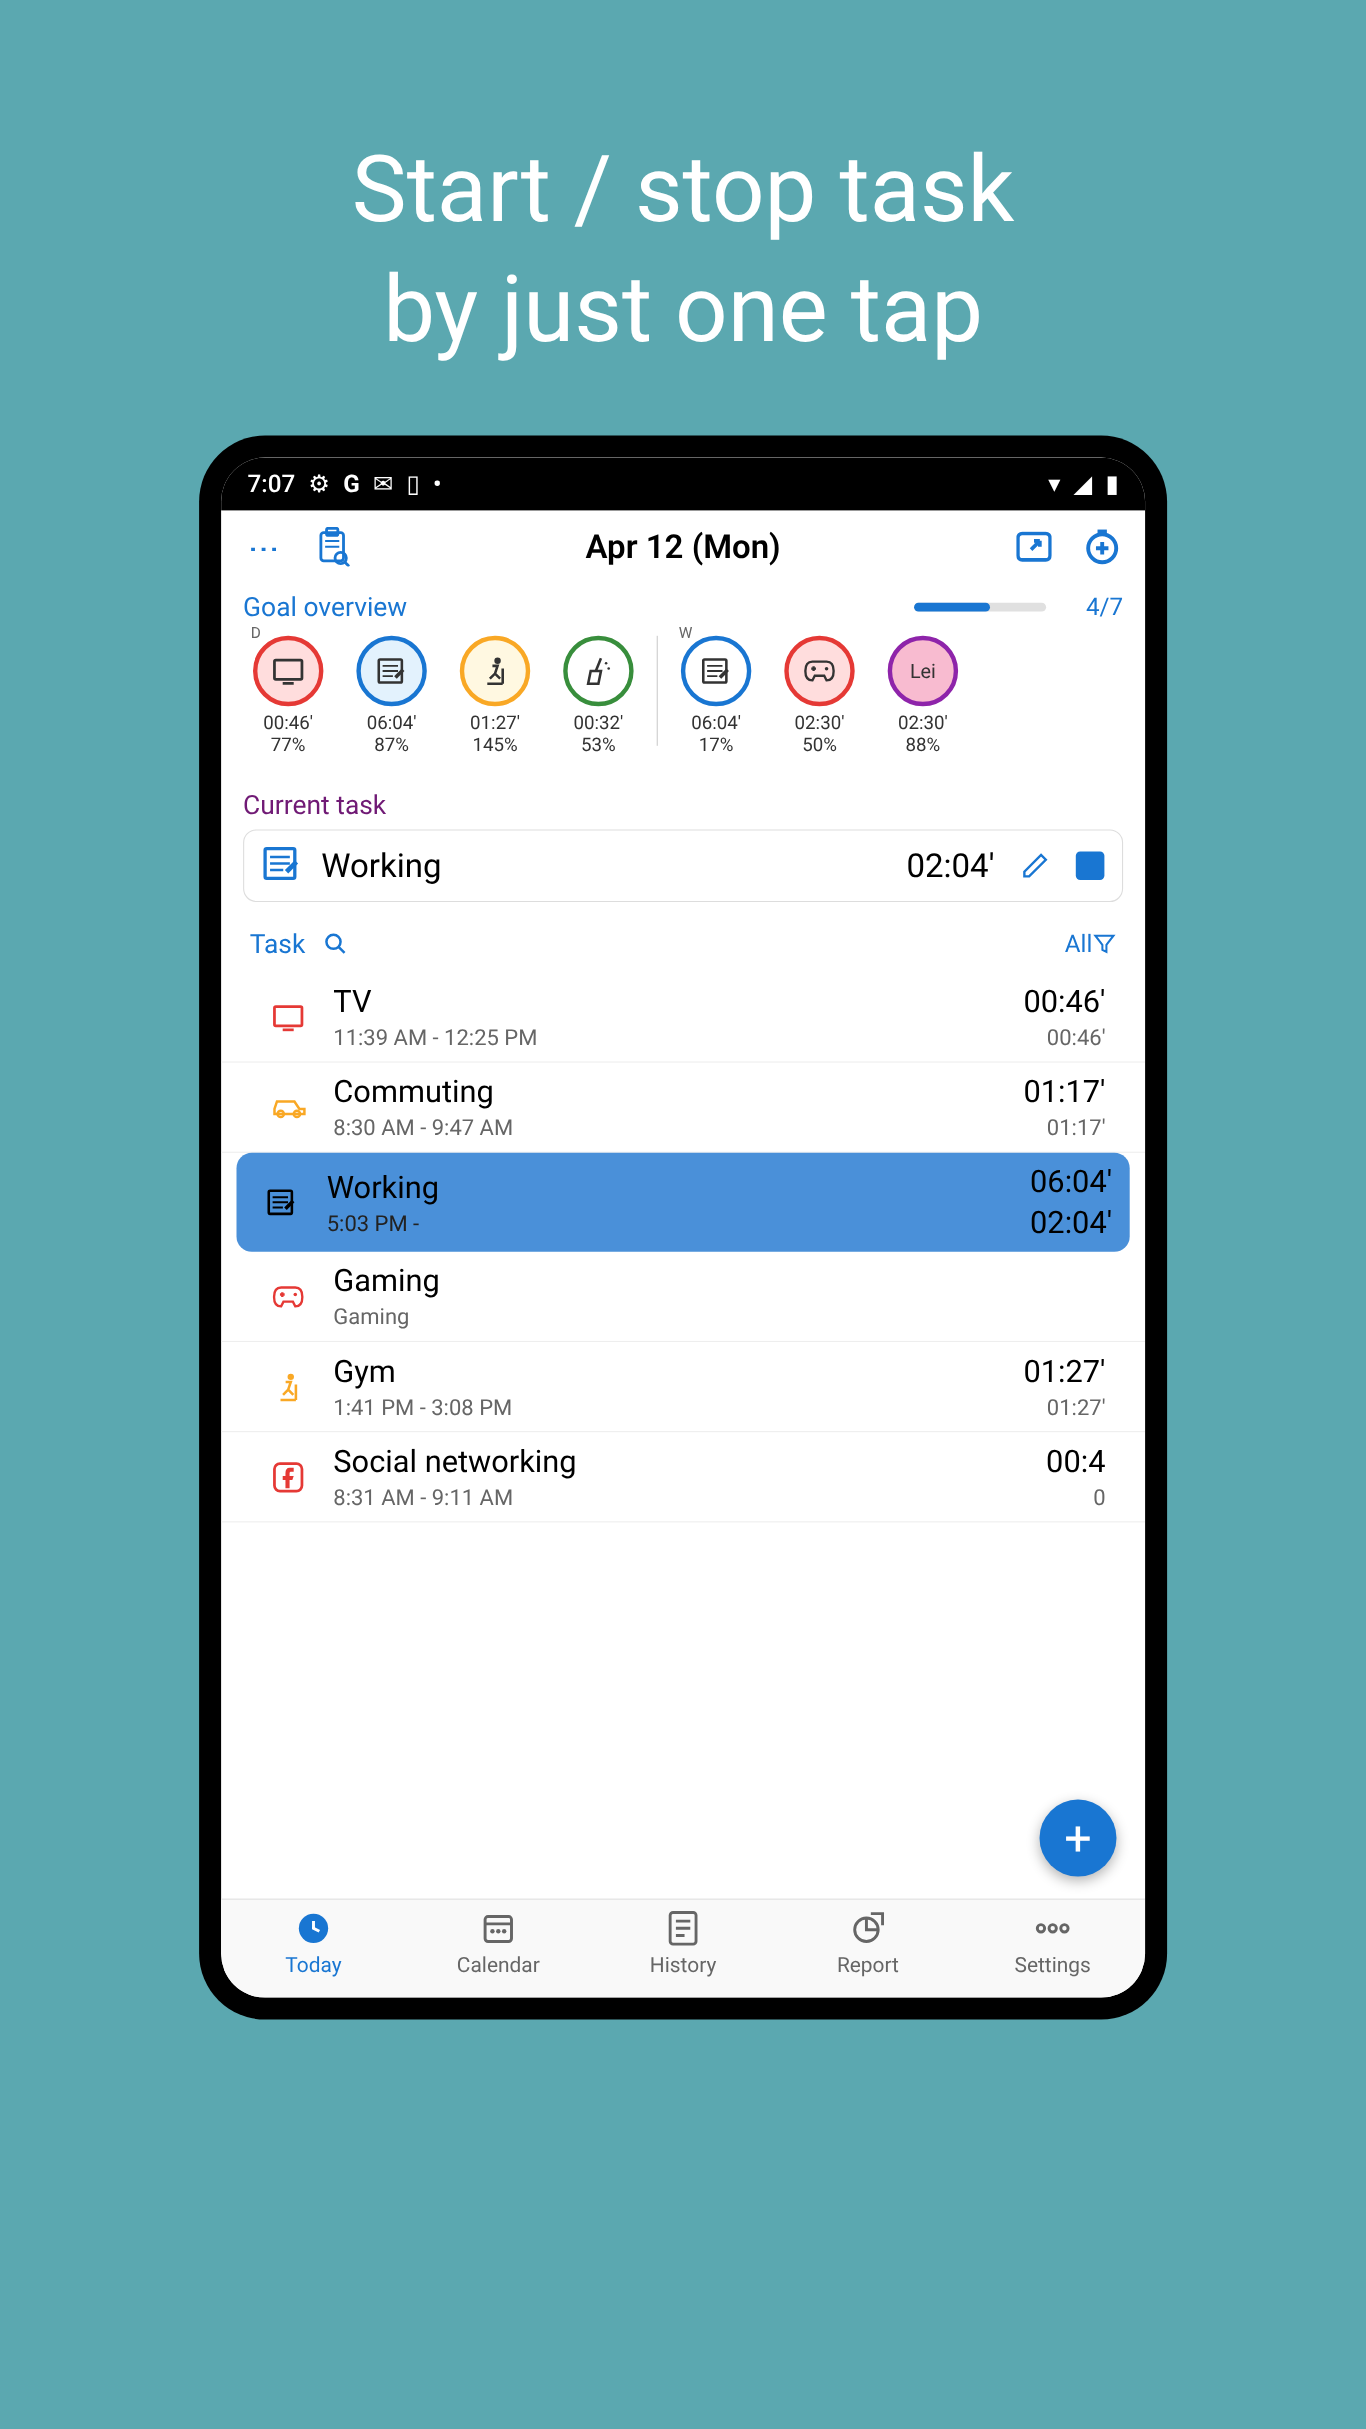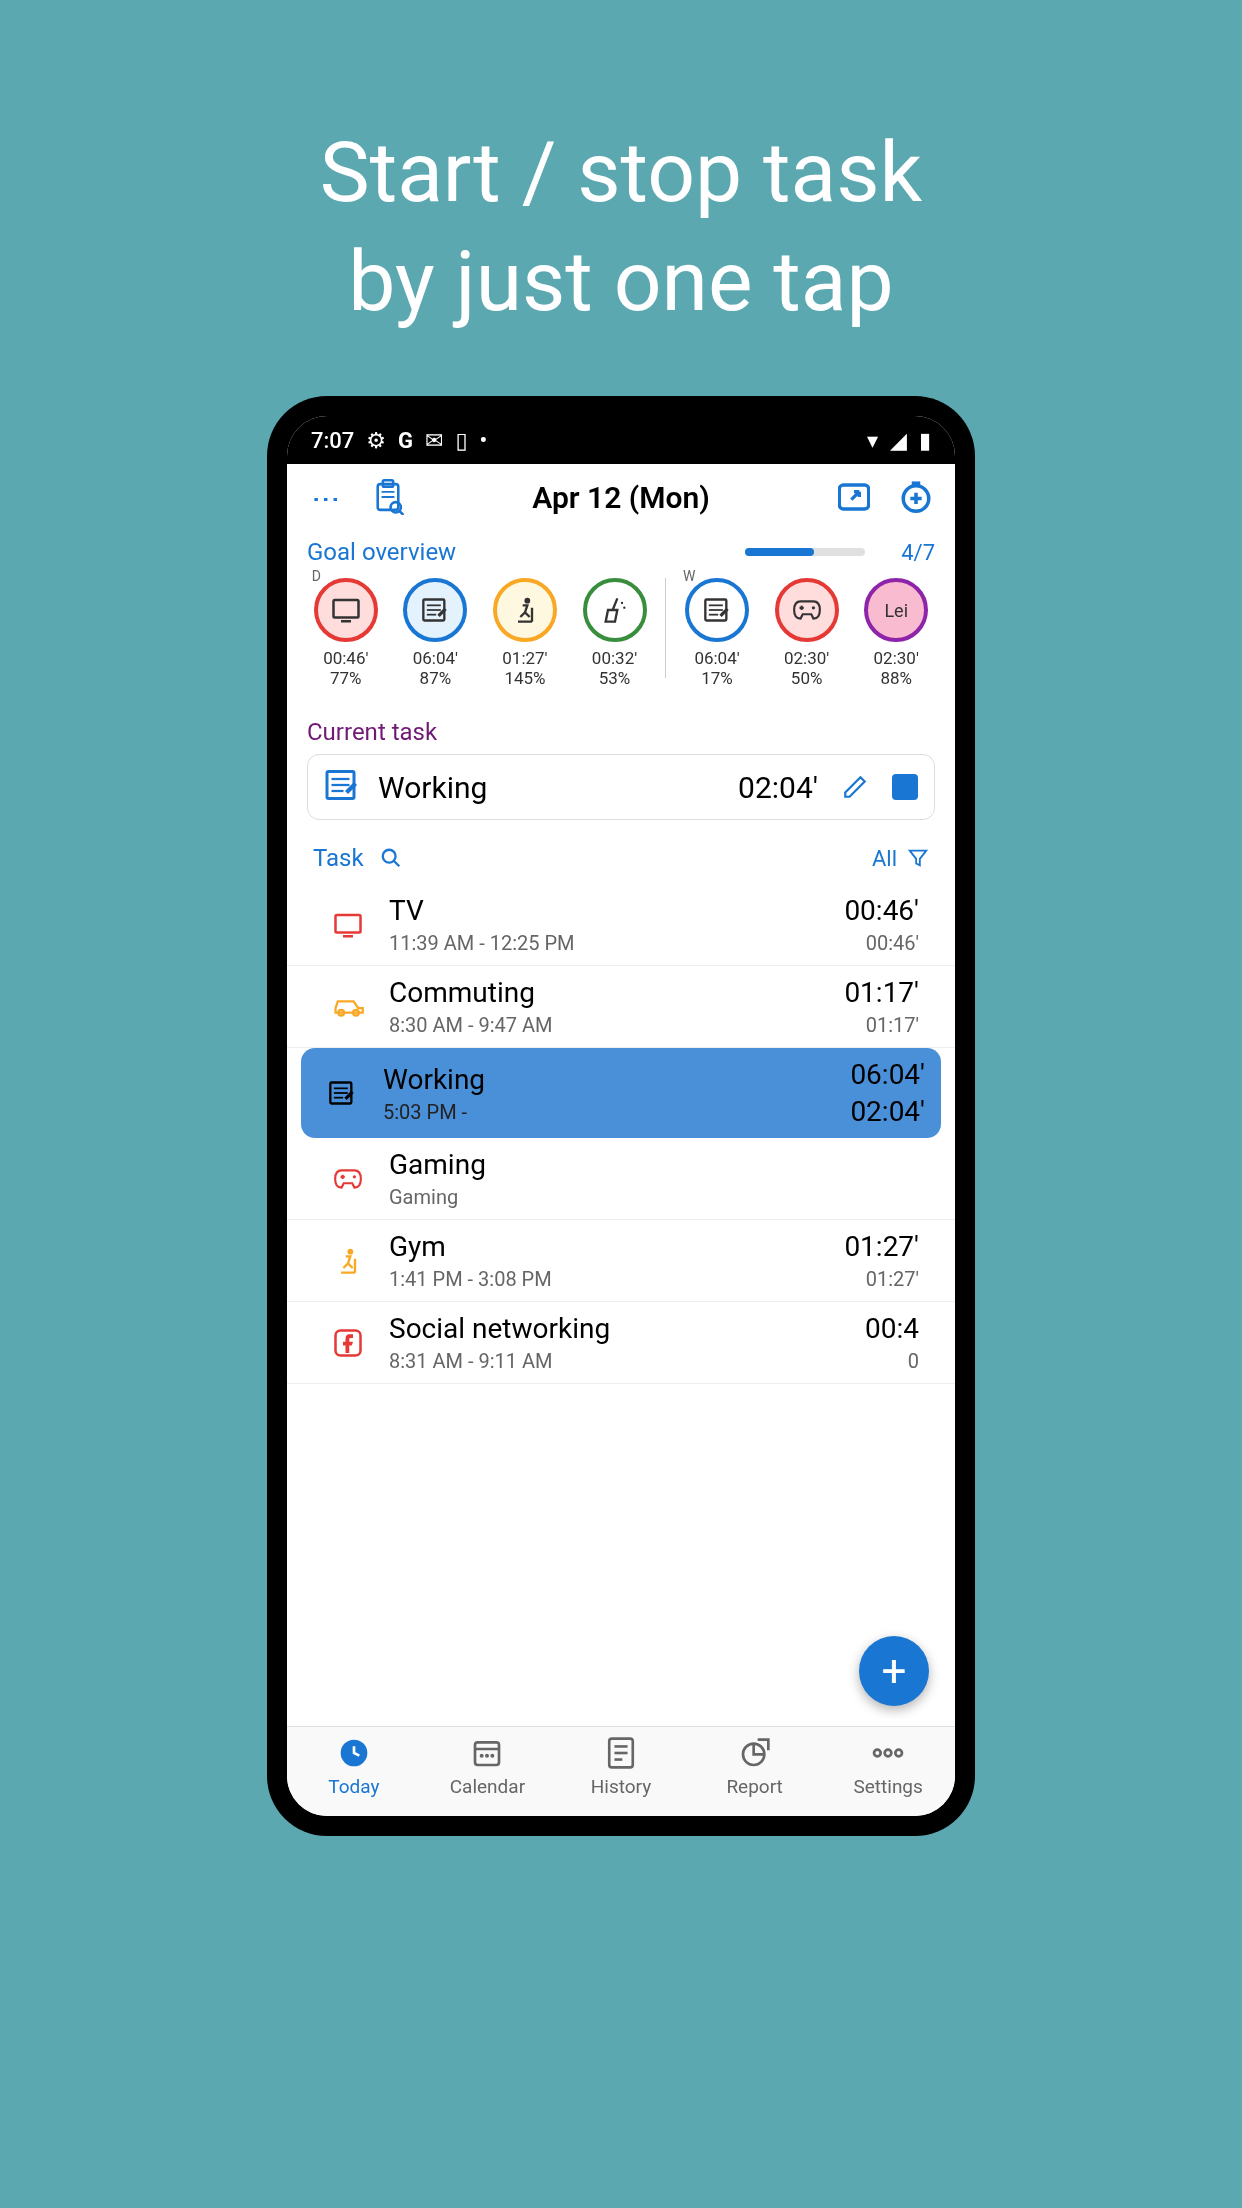--- a/index.html
+++ b/index.html
@@ -1,18 +1,18 @@
 <!DOCTYPE html>
 <html><head>
 <meta charset="utf-8">
 <style>
 * { margin: 0; padding: 0; box-sizing: border-box; font-family: -apple-system, BlinkMacSystemFont, 'Segoe UI', Roboto, sans-serif; }
 body { background: #5ba8b0; width: 1242px; height: 2208px; display: flex; flex-direction: column; align-items: center; }
 .promo-text { color: white; font-size: 84px; text-align: center; margin-top: 118px; line-height: 1.3; font-weight: 400; }
-.phone-frame { width: 708px; height: 1440px; background: #000; border-radius: 60px; margin-top: 60px; padding: 20px; position: relative; overflow: hidden; }
+.phone-frame { width: 880px; height: 1440px; background: #000; border-radius: 60px; margin-top: 60px; padding: 20px; position: relative; overflow: hidden; }
 .phone-screen { width: 100%; height: 100%; background: #fff; border-radius: 40px; overflow: hidden; display: flex; flex-direction: column; }
 .status-bar { background: #000; color: #fff; height: 48px; display: flex; align-items: center; justify-content: space-between; padding: 0 24px; font-size: 22px; font-weight: 500; }
 .status-left, .status-right { display: flex; align-items: center; gap: 12px; }
 .app-header { display: flex; align-items: center; justify-content: space-between; padding: 14px 20px; }
 .header-left, .header-right { display: flex; align-items: center; gap: 24px; }
 .header-title { font-size: 30px; font-weight: 600; color: #000; }
 .icon-btn { width: 38px; height: 38px; display: flex; align-items: center; justify-content: center; cursor: pointer; }
 .menu-dots { color: #1976d2; font-size: 28px; letter-spacing: -4px; transform: rotate(90deg); }
 .goal-section { padding: 8px 20px 16px; }
 .goal-header { display: flex; align-items: center; gap: 20px; color: #1976d2; font-size: 24px; }
@@ -29,21 +29,21 @@
 .section-title { padding: 14px 20px 8px; color: #701a75; font-size: 24px; }
 .current-task-card { margin: 0 20px; border: 1px solid #ddd; border-radius: 12px; padding: 12px 16px; display: flex; align-items: center; gap: 14px; }
 .ct-icon { width: 40px; height: 40px; color: #1976d2; }
 .ct-name { font-size: 30px; color: #000; flex: 1; }
 .ct-time { font-size: 30px; color: #000; }
 .ct-edit { color: #1976d2; font-size: 26px; margin-left: 10px; }
 .ct-stop { width: 26px; height: 26px; background: #1976d2; border-radius: 4px; margin-left: 10px; }
 .task-header-row { display: flex; align-items: center; padding: 24px 26px 12px; }
 .task-label { color: #1976d2; font-size: 24px; }
 .search-icon { color: #1976d2; margin-left: 16px; font-size: 22px; }
-.all-label { color: #1976d2; font-size: 22px; margin-left: auto; margin-right: 10px; }
+.all-label { color: #1976d2; font-size: 22px; margin-left: auto; }
 .filter-icon { color: #1976d2; }
 .task-list { flex: 1; overflow: hidden; }
 .task-row { display: flex; align-items: center; padding: 10px 36px; border-bottom: 1px solid #eee; gap: 16px; }
 .task-row.active { background: #4a90d9; color: #000; border-radius: 14px; margin: 0 14px; border: none; padding: 10px 16px; }
 .task-icon { width: 50px; height: 50px; display: flex; align-items: center; justify-content: center; font-size: 30px; }
 .task-info { flex: 1; }
 .task-name { font-size: 28px; color: #000; }
 .task-sub { font-size: 20px; color: #666; margin-top: 4px; }
 .task-row.active .task-sub { color: #222; }
 .task-times { text-align: right; }

